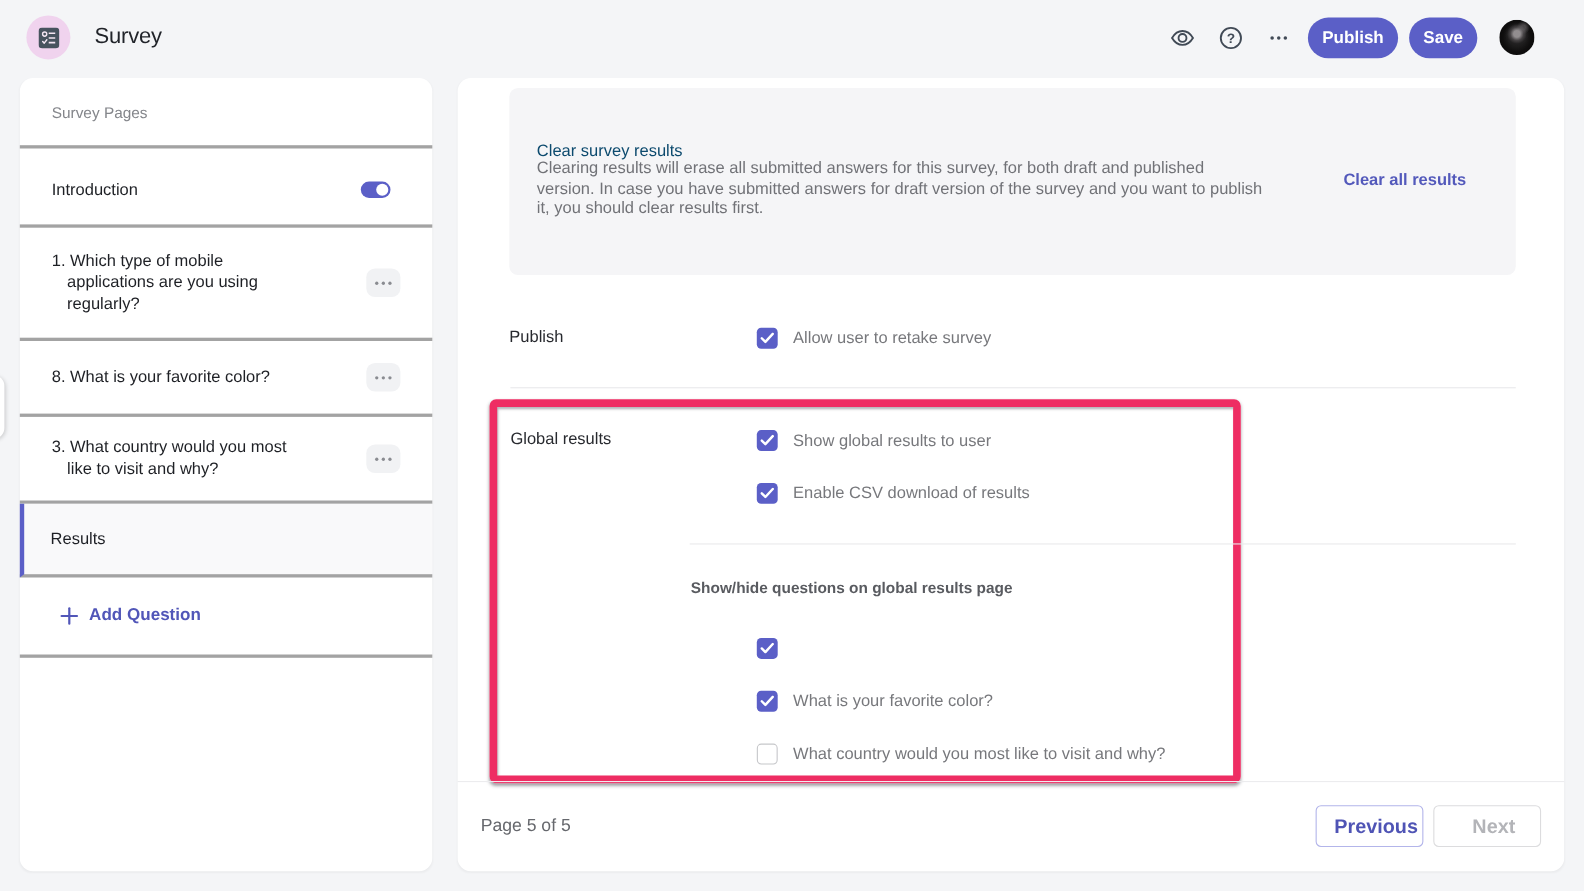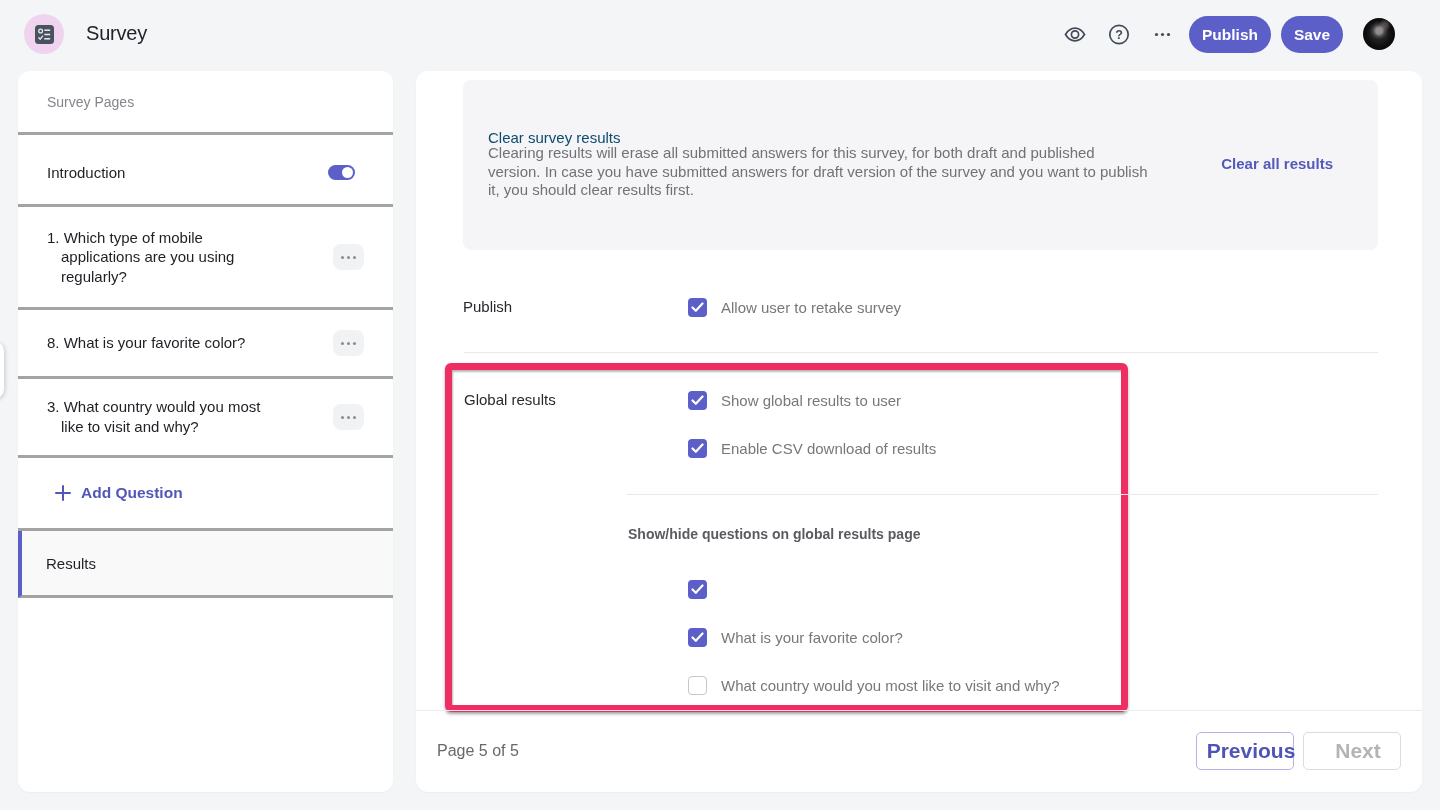--- a/index.html
+++ b/index.html
@@ -112,21 +112,21 @@
   .pinkrect {
     position:absolute; left:29px; top:292px; width:683px; height:349px;
     border:7px solid #ee2d63; border-radius:6px;
     box-shadow:0 2px 3px rgba(50,50,60,0.45), inset 1px 2px 2px rgba(50,50,60,0.35);
   }
   .subhead { position:absolute; left:212px; font-size:14px; font-weight:bold; color:#595b60; }
   .footer-divider { position:absolute; left:0; top:639px; width:1006px; height:1px; background:#ececee; }
   .pageinfo { position:absolute; left:21px; top:671px; font-size:16px; color:#66686d; }
   .nav-btn {
     position:absolute; top:661px; width:98px; height:38px; border-radius:5px;
-    background:#fff; font-size:21px; font-weight:bold;
+    background:#fff; font-size:18px; font-weight:bold;
     display:flex; align-items:center; justify-content:center;padding-left:12px;
   }
   .prev { left:780px; border:1px solid #b3b5ea; color:#4f54b5; }
   .next { left:887px; border:1px solid #dcdcde; color:#b3b4b8; }
 </style>
 </head>
 <body>
 
   <div class="logo">
     <svg width="19" height="19" viewBox="0 0 19 19">
@@ -172,26 +172,26 @@
       <div class="dots-btn"></div>
     </div>
     <div class="sb-row q" style="height:69px;">
       <div class="qt" style="width:270px;">8. What is your favorite color?</div>
       <div class="dots-btn"></div>
     </div>
     <div class="sb-row q" style="height:79px;">
       <div class="qt">3. What country would you most like to visit and why?</div>
       <div class="dots-btn"></div>
     </div>
+    <div class="sb-row results" style="height:67px;">
+      <span>Results</span>
+    </div>
     <div class="sb-row addq" style="height:73px;">
       <div class="plus"></div>
       <span>Add Question</span>
-    </div>
-    <div class="sb-row results" style="height:67px;">
-      <span>Results</span>
     </div>
   </div>
 
   <div class="main">
     <div class="card">
       <h3>Clear survey results</h3>
       <p>Clearing results will erase all submitted answers for this survey, for both draft and published version. In case you have submitted answers for draft version of the survey and you want to publish it, you should clear results first.</p>
       <div class="clearlink">Clear all results</div>
     </div>
 

